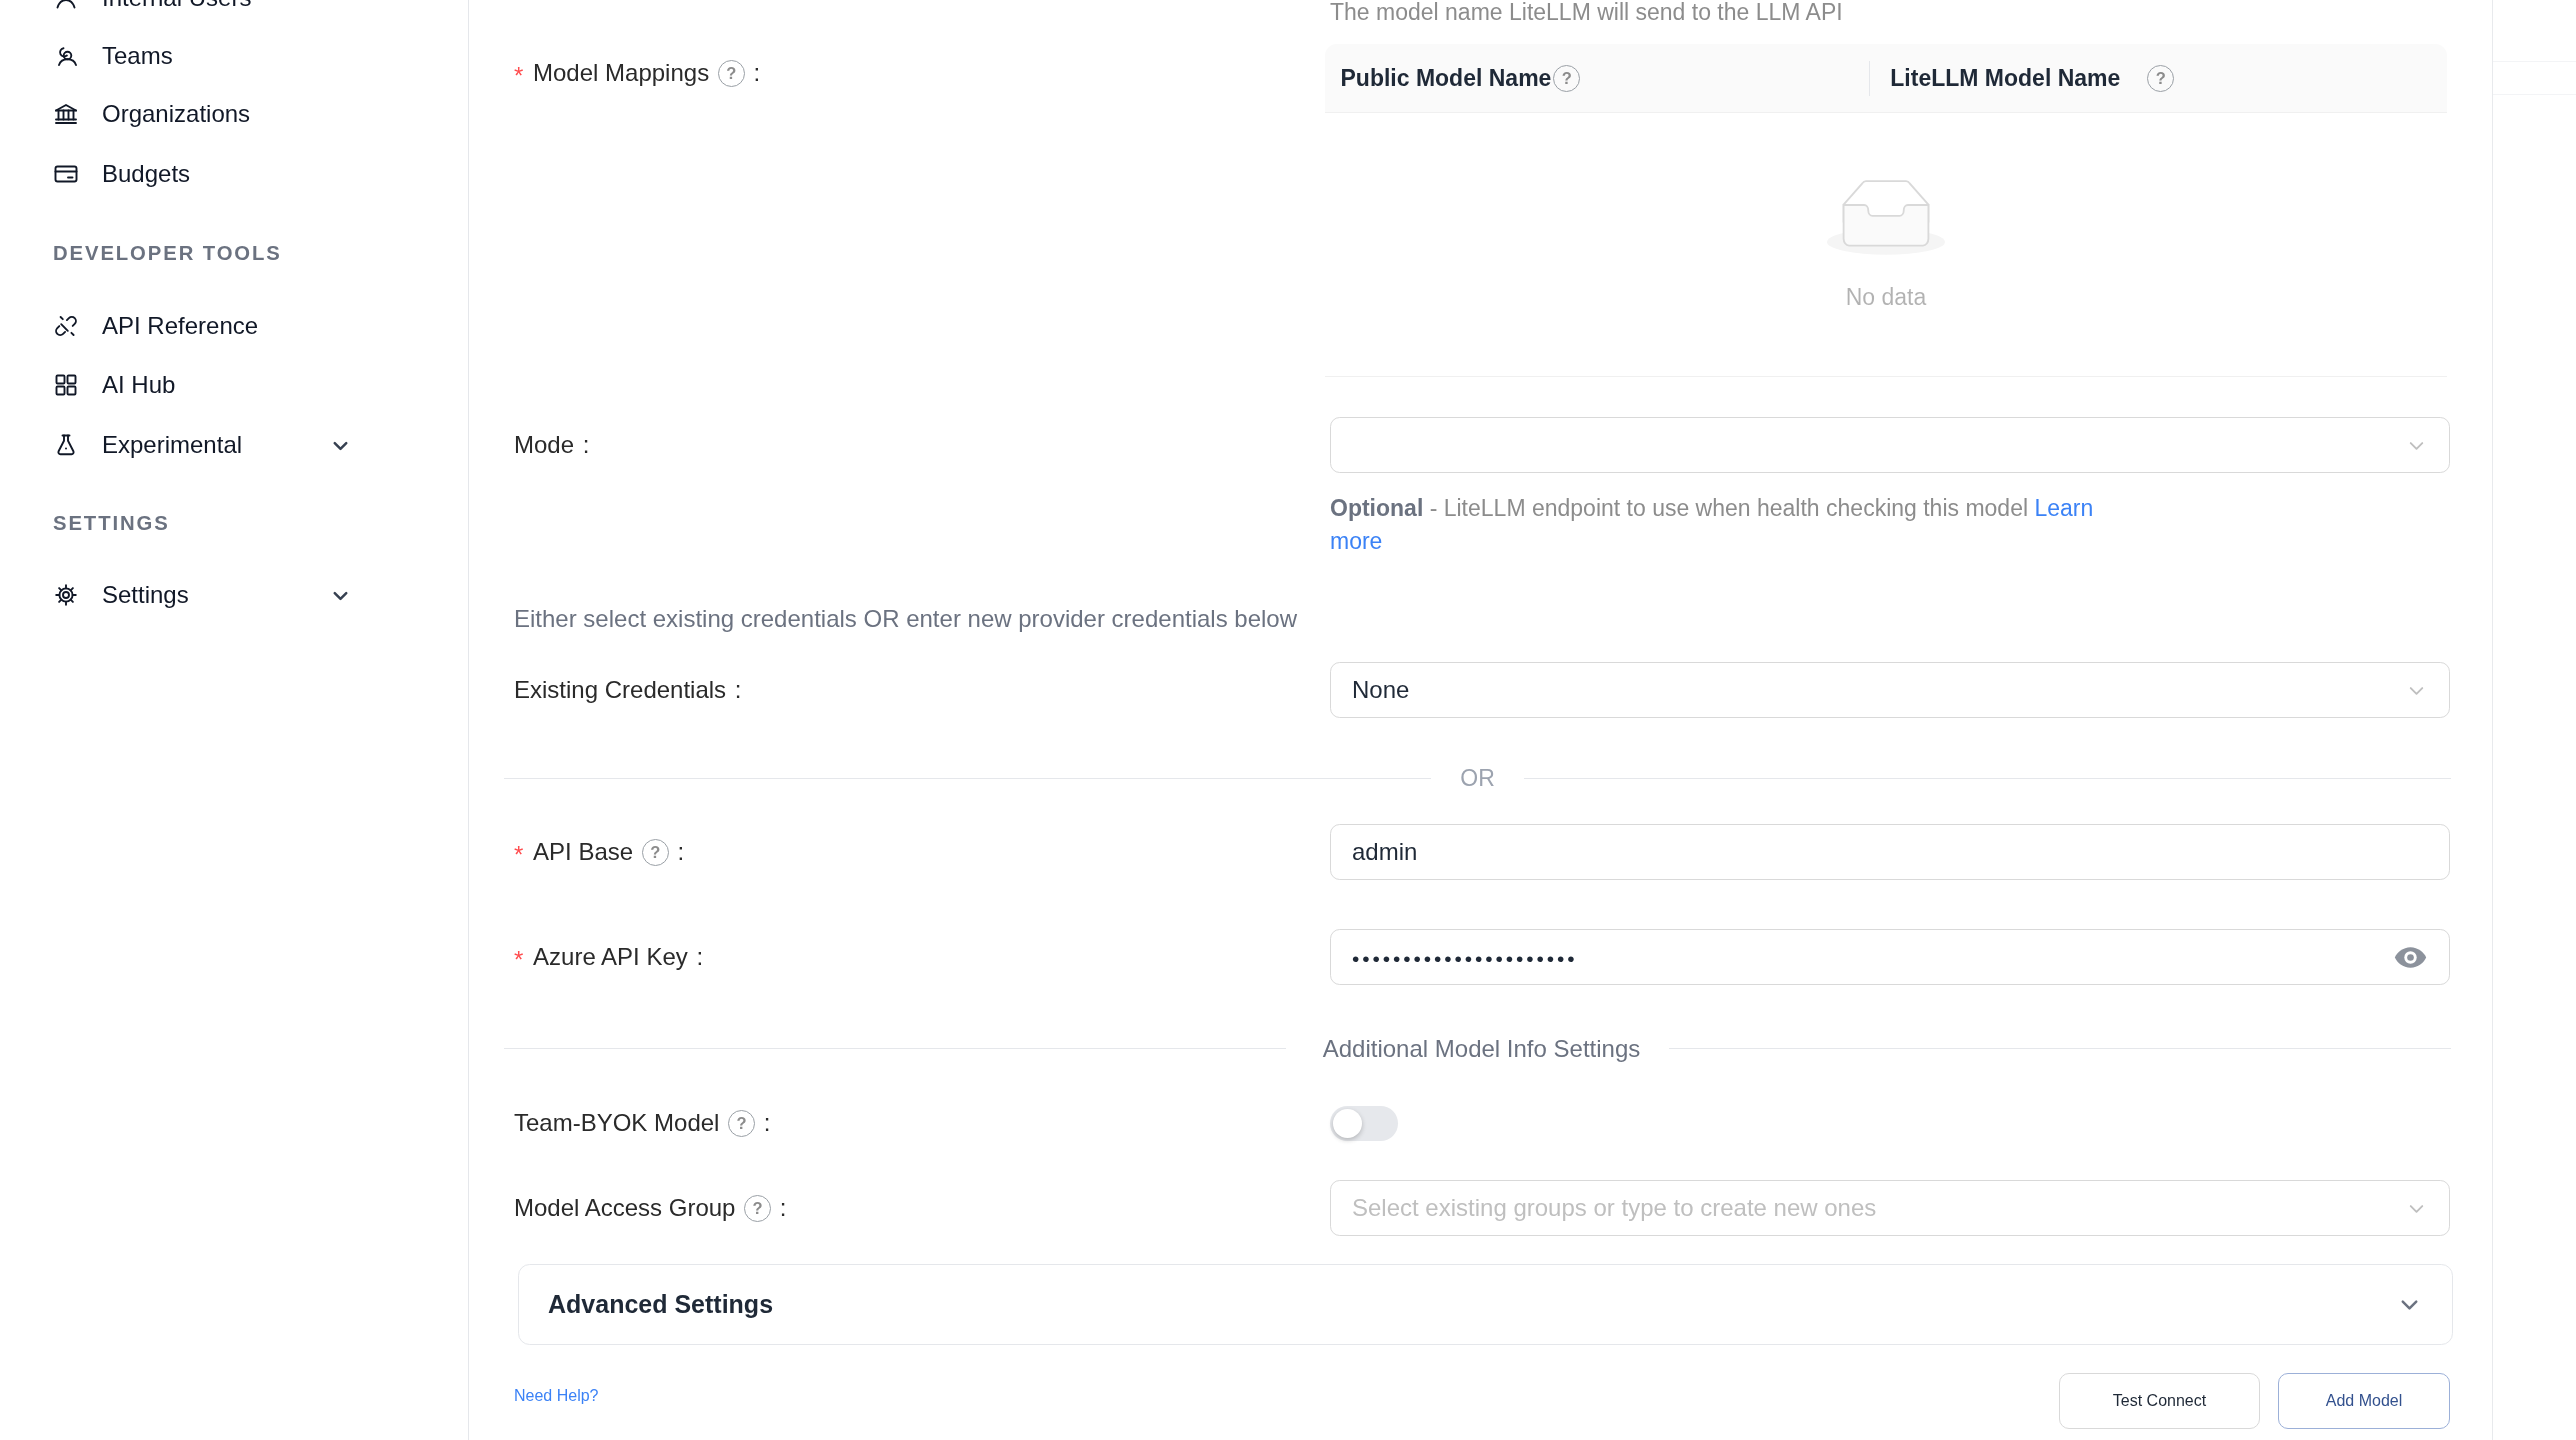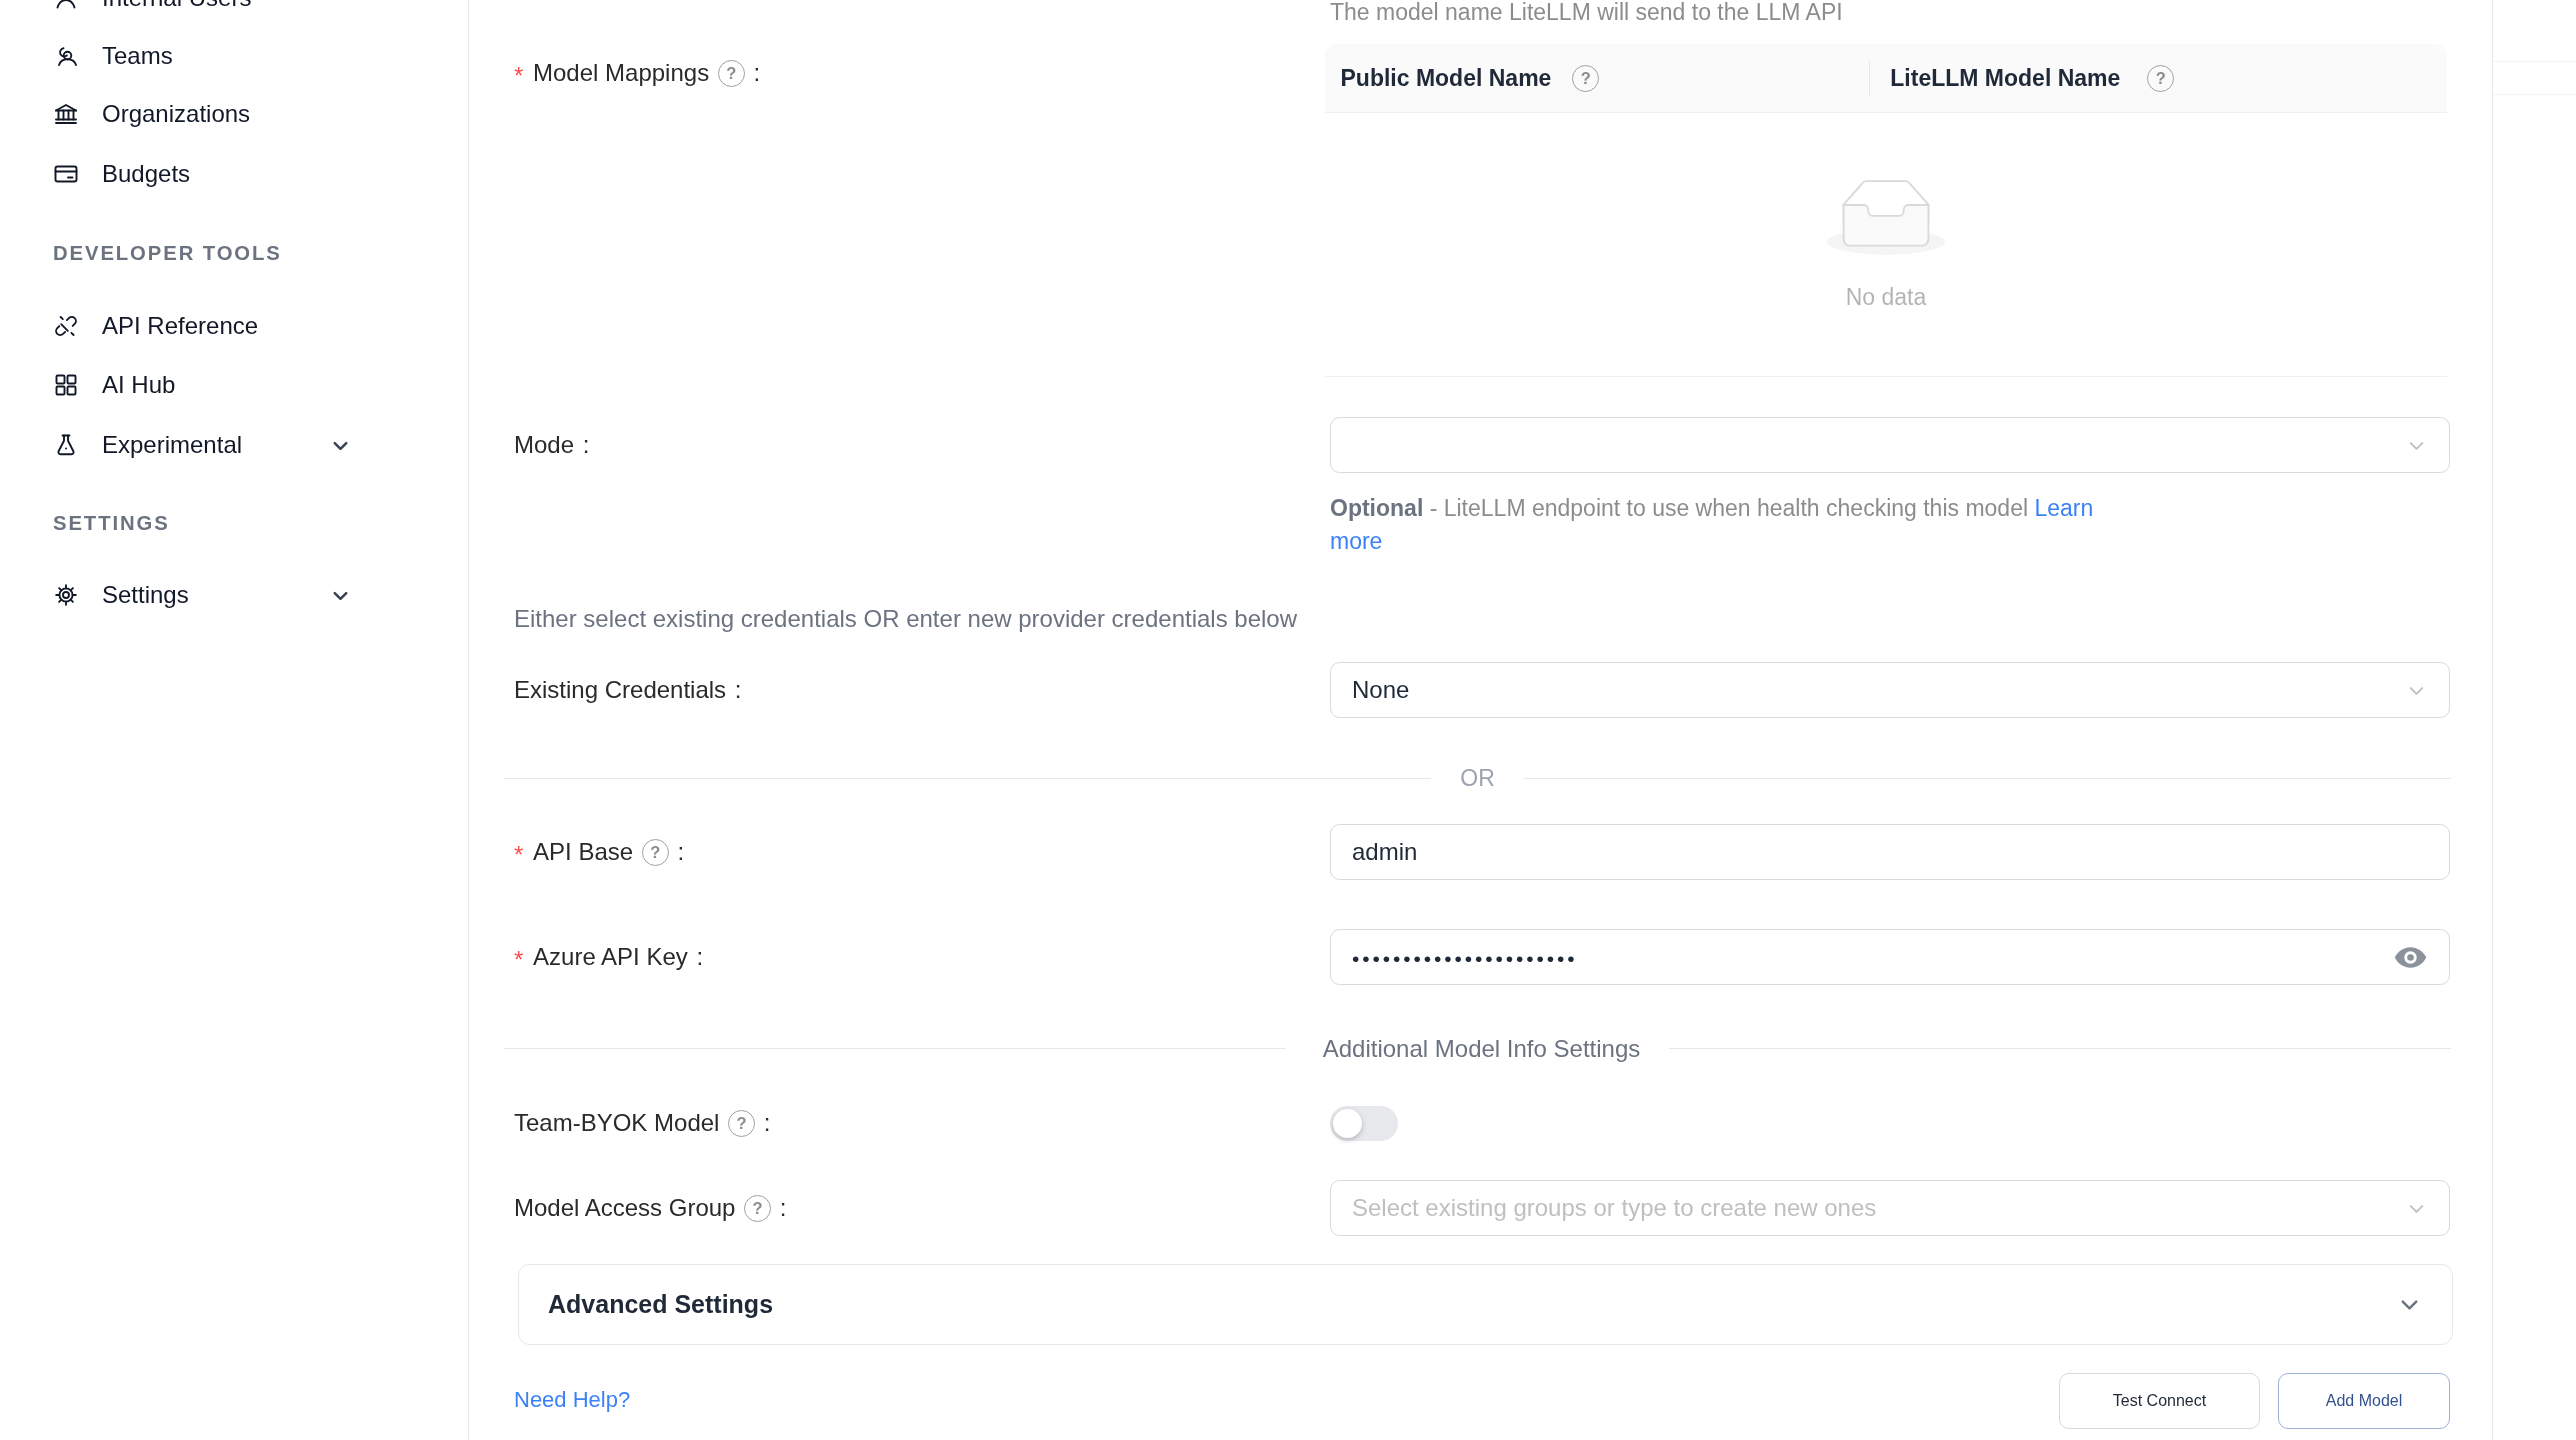--- a/index.html
+++ b/index.html
@@ -29,21 +29,21 @@
            align-items:center;padding:0 21px;font-size:24px;color:#1f2937;}
   .control .sel-chev{margin-left:auto;display:flex;}
   .placeholder{color:#bfbfbf;}
   .pwd{font-size:21px;letter-spacing:2.9px;color:#1f2937;position:relative;top:1.9px;}
   .eye{margin-left:auto;display:flex;cursor:pointer;}
   
   .mm-table{position:absolute;left:1325px;top:44px;width:1122px;}
   .mm-head{display:flex;align-items:center;height:68px;background:#fafafa;
            border-radius:11.6px 11.6px 0 0;border-bottom:1px solid #f0f0f0;font-size:23px;
            font-weight:700;color:#1f2937;}
-  .mm-h1{width:544px;display:flex;align-items:center;gap:21px;padding-left:15.5px;box-sizing:border-box;}
+  .mm-h1{width:544px;display:flex;align-items:center;gap:2px;padding-left:15.5px;box-sizing:border-box;}
   .mm-vsep{width:1px;height:35px;background:#e5e7eb;}
   .mm-h2{flex:1;display:flex;align-items:center;gap:27px;padding-left:20.3px;}
   .mm-body{height:263px;border-bottom:1px solid #f0f0f0;display:flex;flex-direction:column;
            align-items:center;justify-content:flex-start;}
   .empty-wrap{margin-top:66px;text-align:center;}
   .no-data{margin-top:25px;font-size:23px;color:rgba(0,0,0,0.30);}
   
   .tdivider{position:absolute;left:504px;width:1947px;display:flex;align-items:center;gap:29px;}
   .tdivider .dline{flex:1;height:1px;background:#e5e7eb;}
   .or-text{font-size:23px;color:#9ca3af;}
@@ -53,21 +53,21 @@
           background:#e6e8ec;cursor:pointer;}
   .knob{position:absolute;left:2.9px;top:2.9px;width:29px;height:29px;border-radius:50%;background:#fff;
         box-shadow:0 1.9px 4.8px rgba(0,0,0,0.22);}
   
   .adv-card{position:absolute;left:518px;top:1264px;width:1935px;height:81px;box-sizing:border-box;
             border:1.5px solid #e5e7eb;border-radius:11.6px;background:#fff;display:flex;
             align-items:center;padding:0 29px;cursor:pointer;}
   .adv-title{font-size:25px;font-weight:700;color:#1f2937;}
   .adv-card .sel-chev{margin-left:auto;display:flex;}
   
-  .link{position:absolute;font-size:22px;color:#3b82f6;cursor:pointer;}
+  .link{position:absolute;font-size:16px;color:#3b82f6;cursor:pointer;}
   .btn{position:absolute;top:1373px;height:56px;box-sizing:border-box;border-radius:10px;
        background:#fff;display:flex;align-items:center;justify-content:center;font-size:16px;
        cursor:pointer;}
   .btn-default{left:2059px;width:201px;border:1.5px solid #d9d9d9;color:#1f2937;}
   .btn-primary{left:2278px;width:172px;border:1.5px solid #9cb0d8;color:#33518e;font-weight:500;text-align:center;}
   
   .rdiv{position:absolute;left:2492px;top:0;width:1px;height:100%;background:#e8eaed;}
   .faintline{position:absolute;left:2493px;width:83px;height:1px;background:#f3f4f6;}
   .bold-gray{font-weight:700;color:#6b7280;margin-top:16px;}
   .link-inline{color:#3b82f6;cursor:pointer;}

